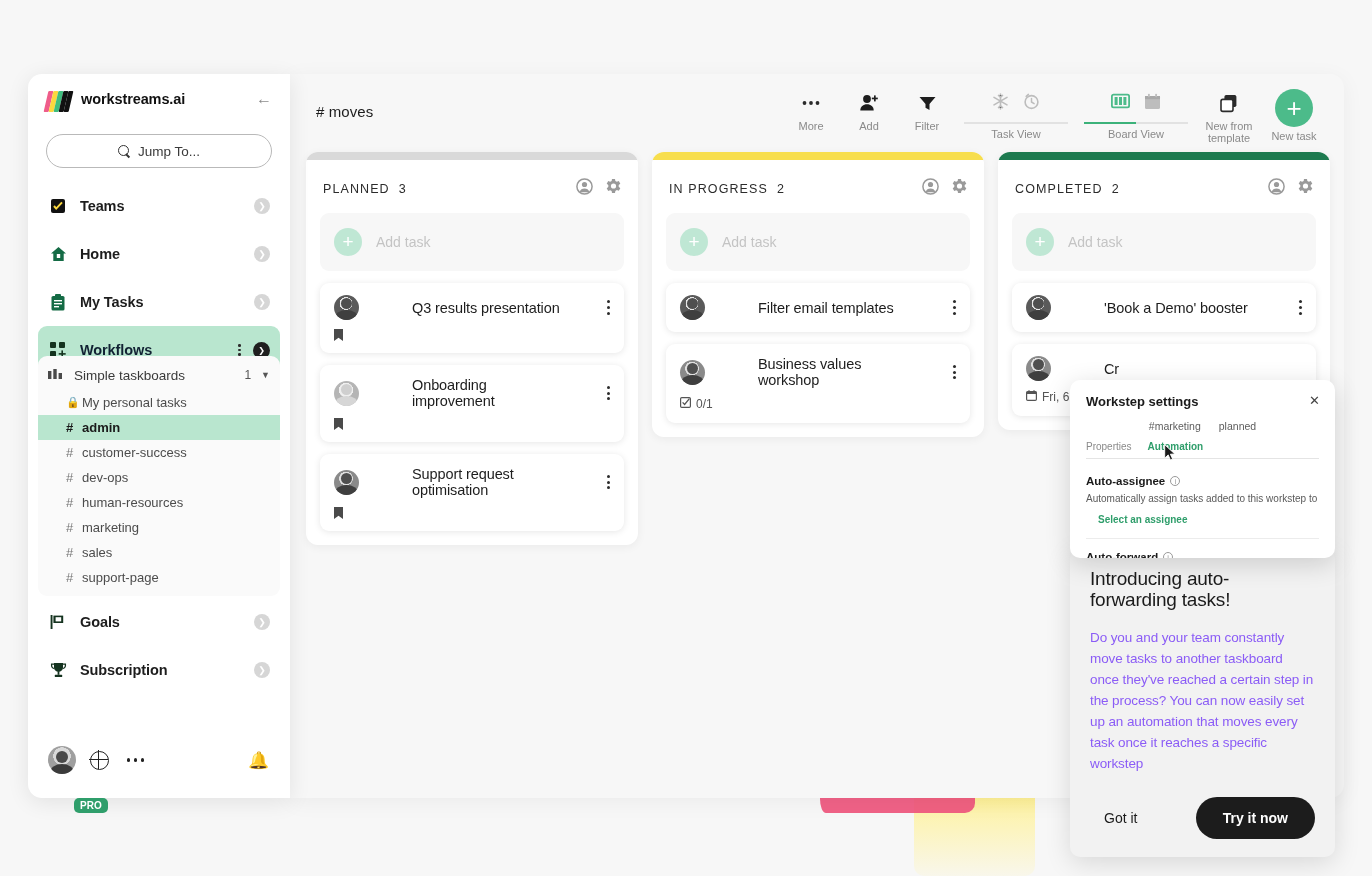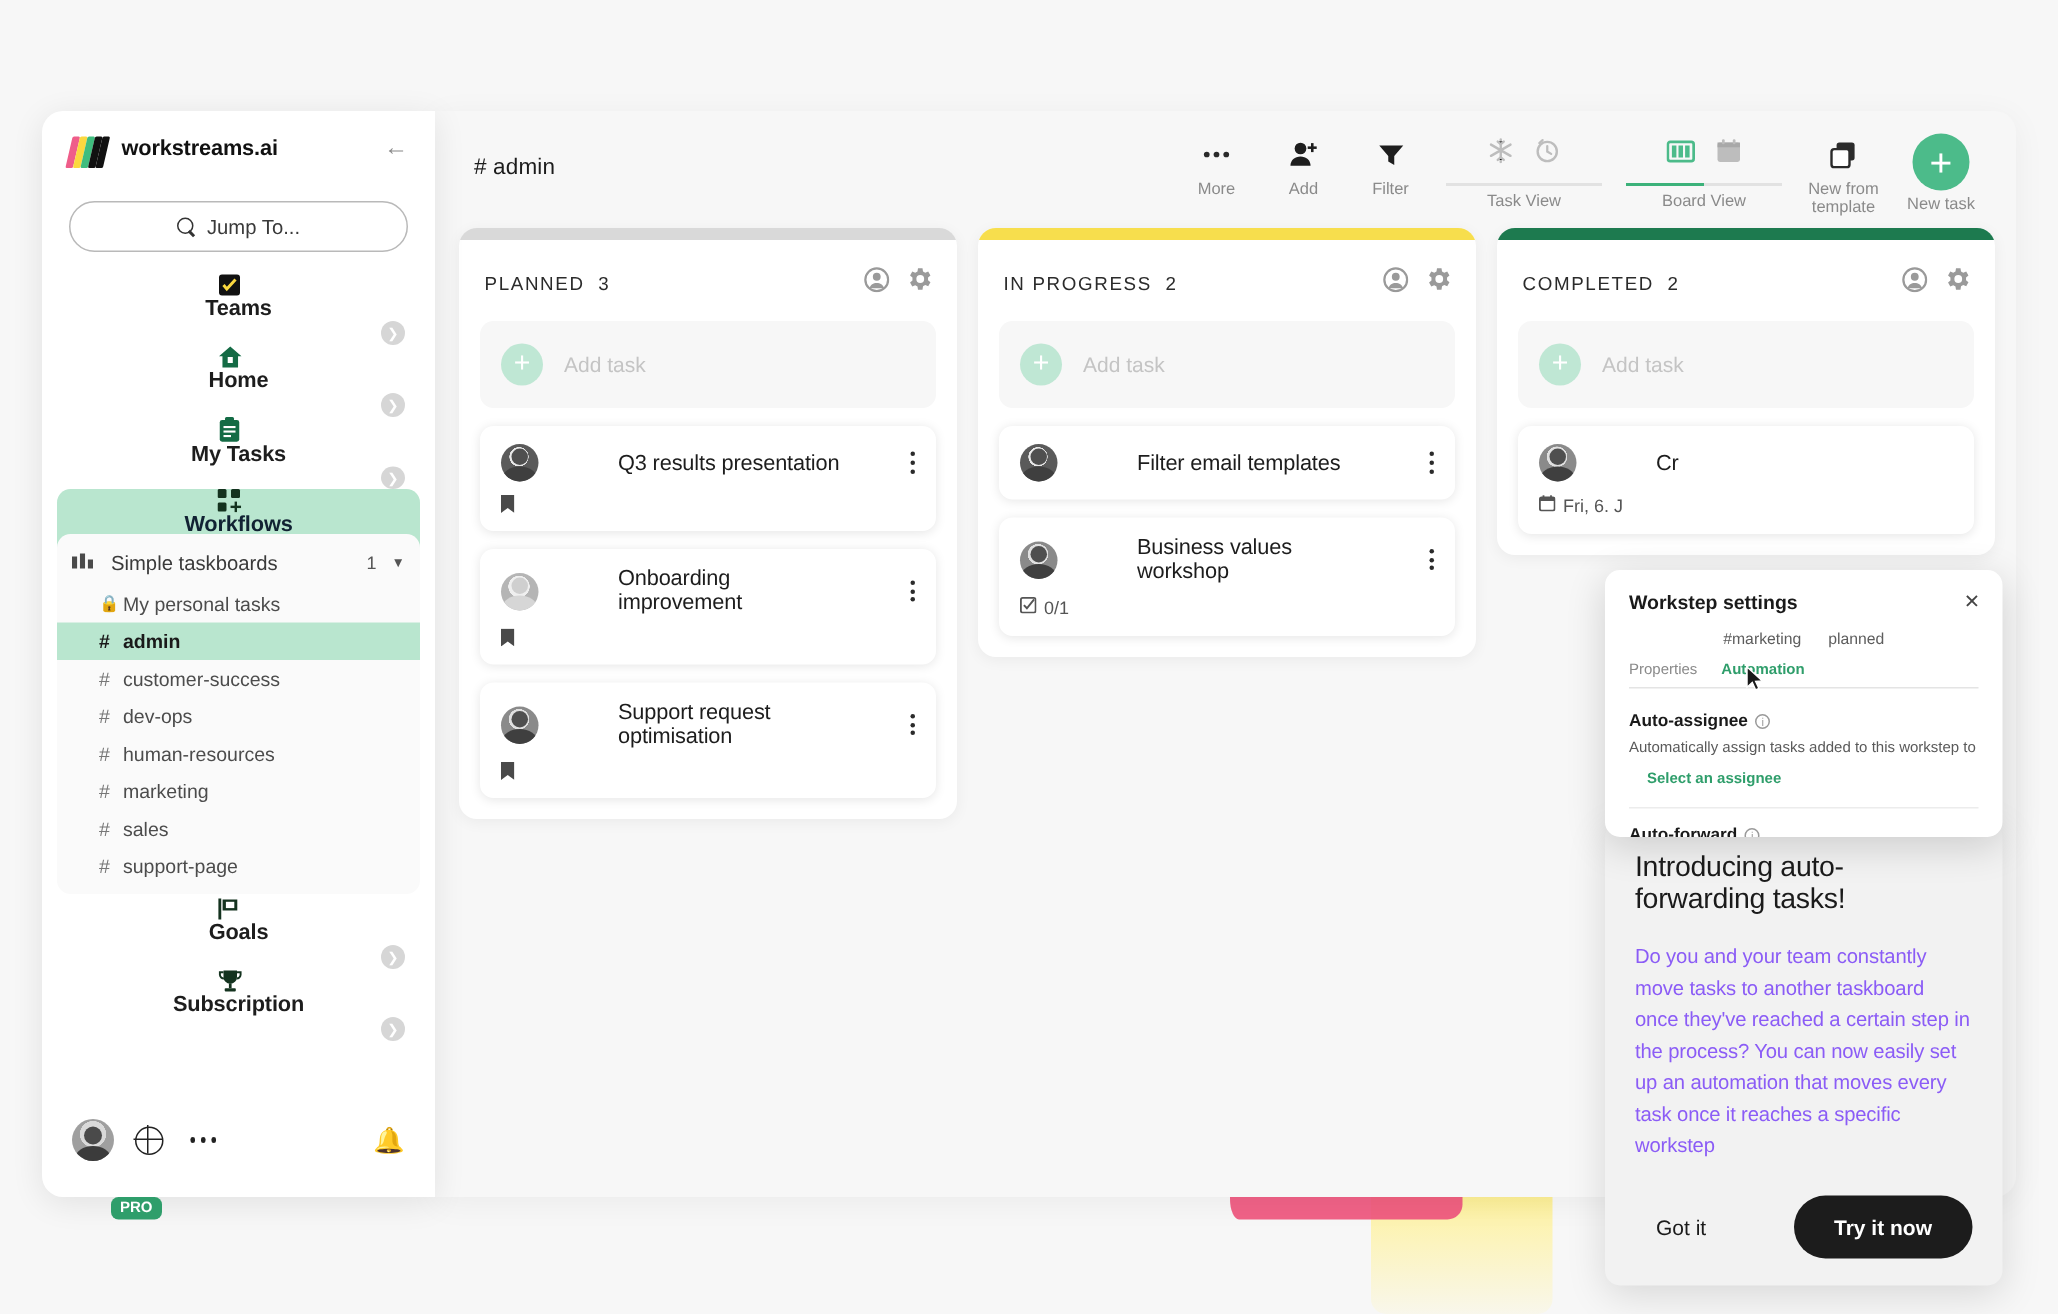--- a/index.html
+++ b/index.html
@@ -73,21 +73,21 @@
     color: #3a3a3a; font-size: 13.5px; cursor: pointer; background: #fff;
   }
   .jump .mag { width: 12px; height: 12px; position: relative; display: inline-block; }
   .jump .mag::before { content:""; position:absolute; left:0; top:0; width:9px; height:9px; border:1.6px solid #333; border-radius:50%; }
   .jump .mag::after { content:""; position:absolute; left:8px; top:8px; width:5px; height:1.6px; background:#333; transform: rotate(45deg); transform-origin: left center;}
 
   
   .nav { margin-top: 14px; flex: 0 0 auto; }
   .nav-row {
     display: flex; align-items: center; height: 48px; margin: 0 10px;
-    padding: 0 10px; border-radius: 9px; cursor: pointer; position: relative; flex-direction: column;
+    padding: 0 10px; border-radius: 9px; cursor: pointer; position: relative;
   }
   .nav-row .ico { width: 20px; margin-right: 12px; display:flex; align-items:center; justify-content:center; color:#1c7a4f; }
   .nav-row .lbl { font-size: 14.5px; font-weight: 700; color: #1d1d1d; letter-spacing: -.1px;}
   .nav-row .chev-circle {
     margin-left: auto; width: 16px; height: 16px; border-radius: 50%;
     background: #d6d6d6; color: #fff; font-size: 9px; display:flex; align-items:center; justify-content:center;
   }
   .nav-row.active { background: #b9e6cf; }
   .nav-row.active .lbl { color: #123; }
   .dots-v { letter-spacing:0; color:#2d2d2d; font-size:13px; line-height:4px; margin-left:auto; padding-right:12px;
@@ -397,21 +397,21 @@
             <i></i>
           </div>
         <div class="bell">🔔</div>
       </div>
     </aside>
     <div class="pro-badge">PRO</div>
 
     <section class="main">
 
       <div class="main-head">
-        <div class="page-title"># admin</div>
+        <div class="page-title"># moves</div>
 
         <div class="tools">
 
           <div class="tool">
             <div class="tico">
               <svg width="18" height="6" viewBox="0 0 18 6">
                   <circle cx="2.5" cy="3" r="1.9" fill="#2b2b2b"></circle>
                   <circle cx="9" cy="3" r="1.9" fill="#2b2b2b"></circle>
                   <circle cx="15.5" cy="3" r="1.9" fill="#2b2b2b"></circle>
                 </svg>
@@ -657,20 +657,31 @@
                     <circle cx="8.5" cy="8" r="2.6" fill="#fff"></circle>
                   </svg>
               </span>
             </span>
           </div>
           <div class="addtask">
             <span class="plus-circle">+</span>
             <span class="t">Add task</span>
           </div>
 
+          <div class="card">
+            <div class="card-row">
+              <span class="card-av av-a"></span>
+              <span class="card-title">'Book a Demo' booster</span>
+              <span class="card-menu">
+                  <i></i>
+                  <i></i>
+                  <i></i>
+                </span>
+            </div>
+          </div>
 
           <div class="card">
             <div class="card-row">
               <span class="card-av av-c"></span>
               <span class="card-title">Cr</span>
             </div>
             <div class="card-meta">
               <span>
                 <svg width="11" height="11" viewBox="0 0 11 11">
                     <rect x="0.6" y="1.6" width="9.8" height="8.8" rx="1.2" fill="none" stroke="#555" stroke-width="1.2"></rect>

